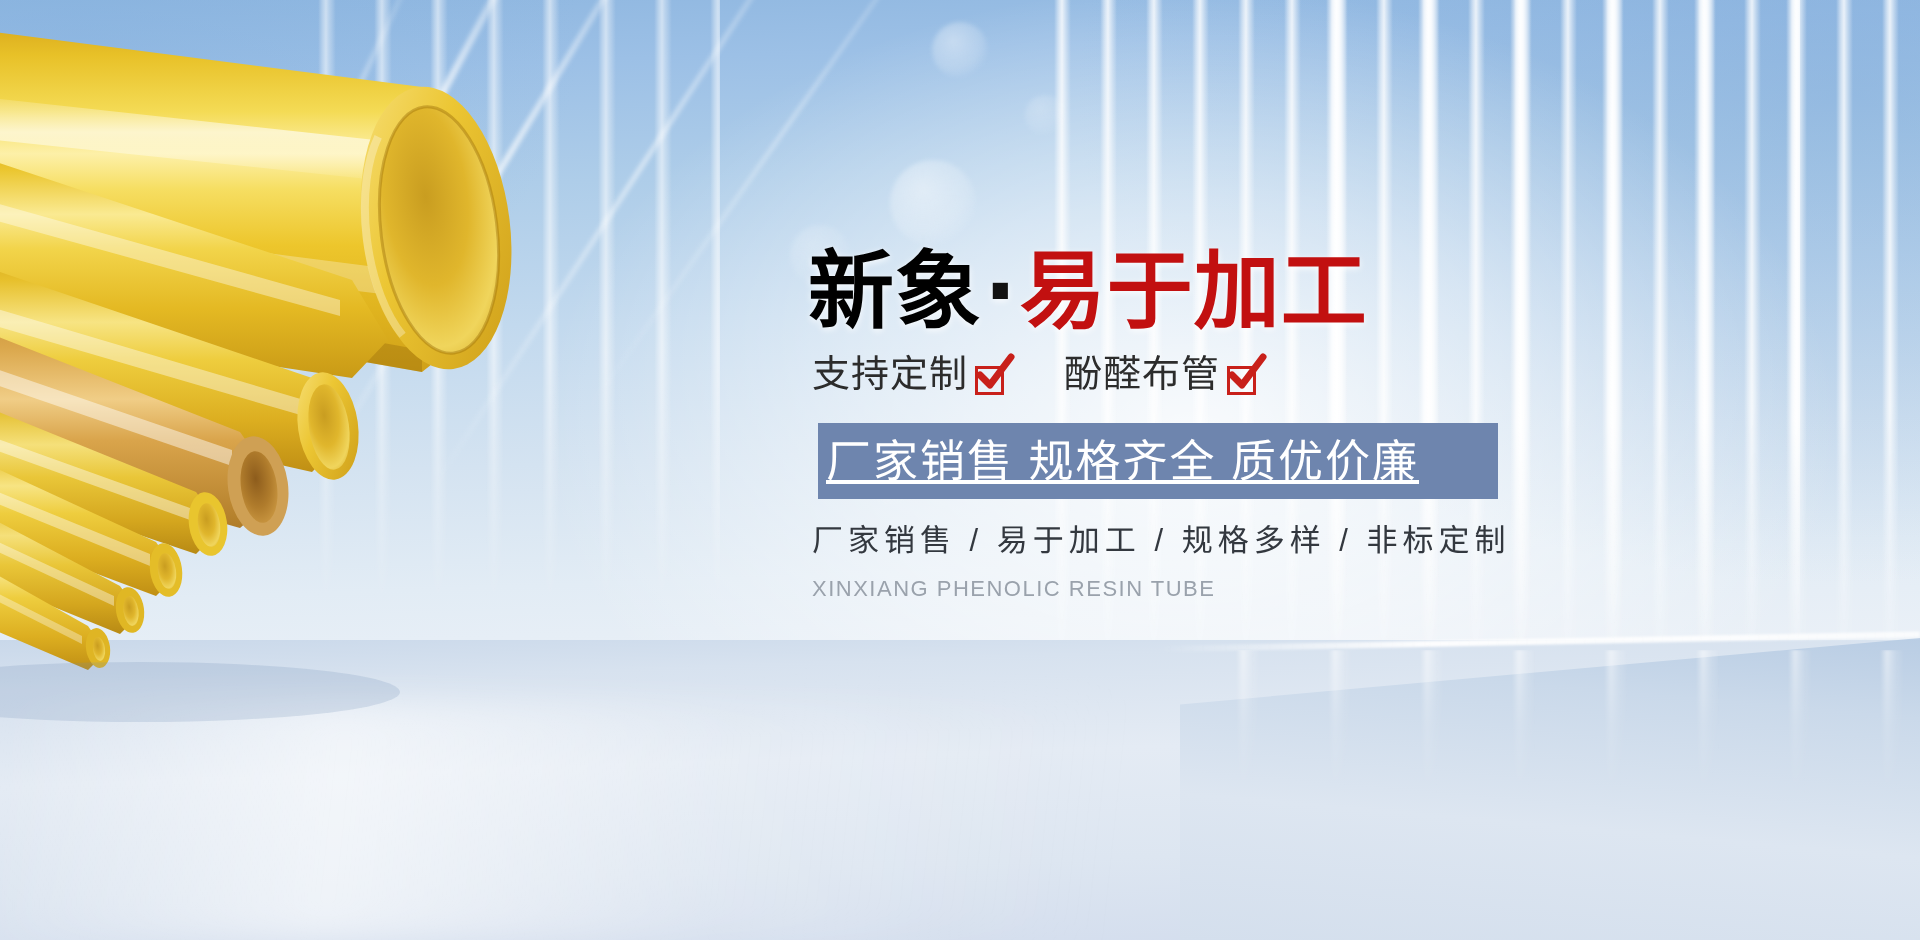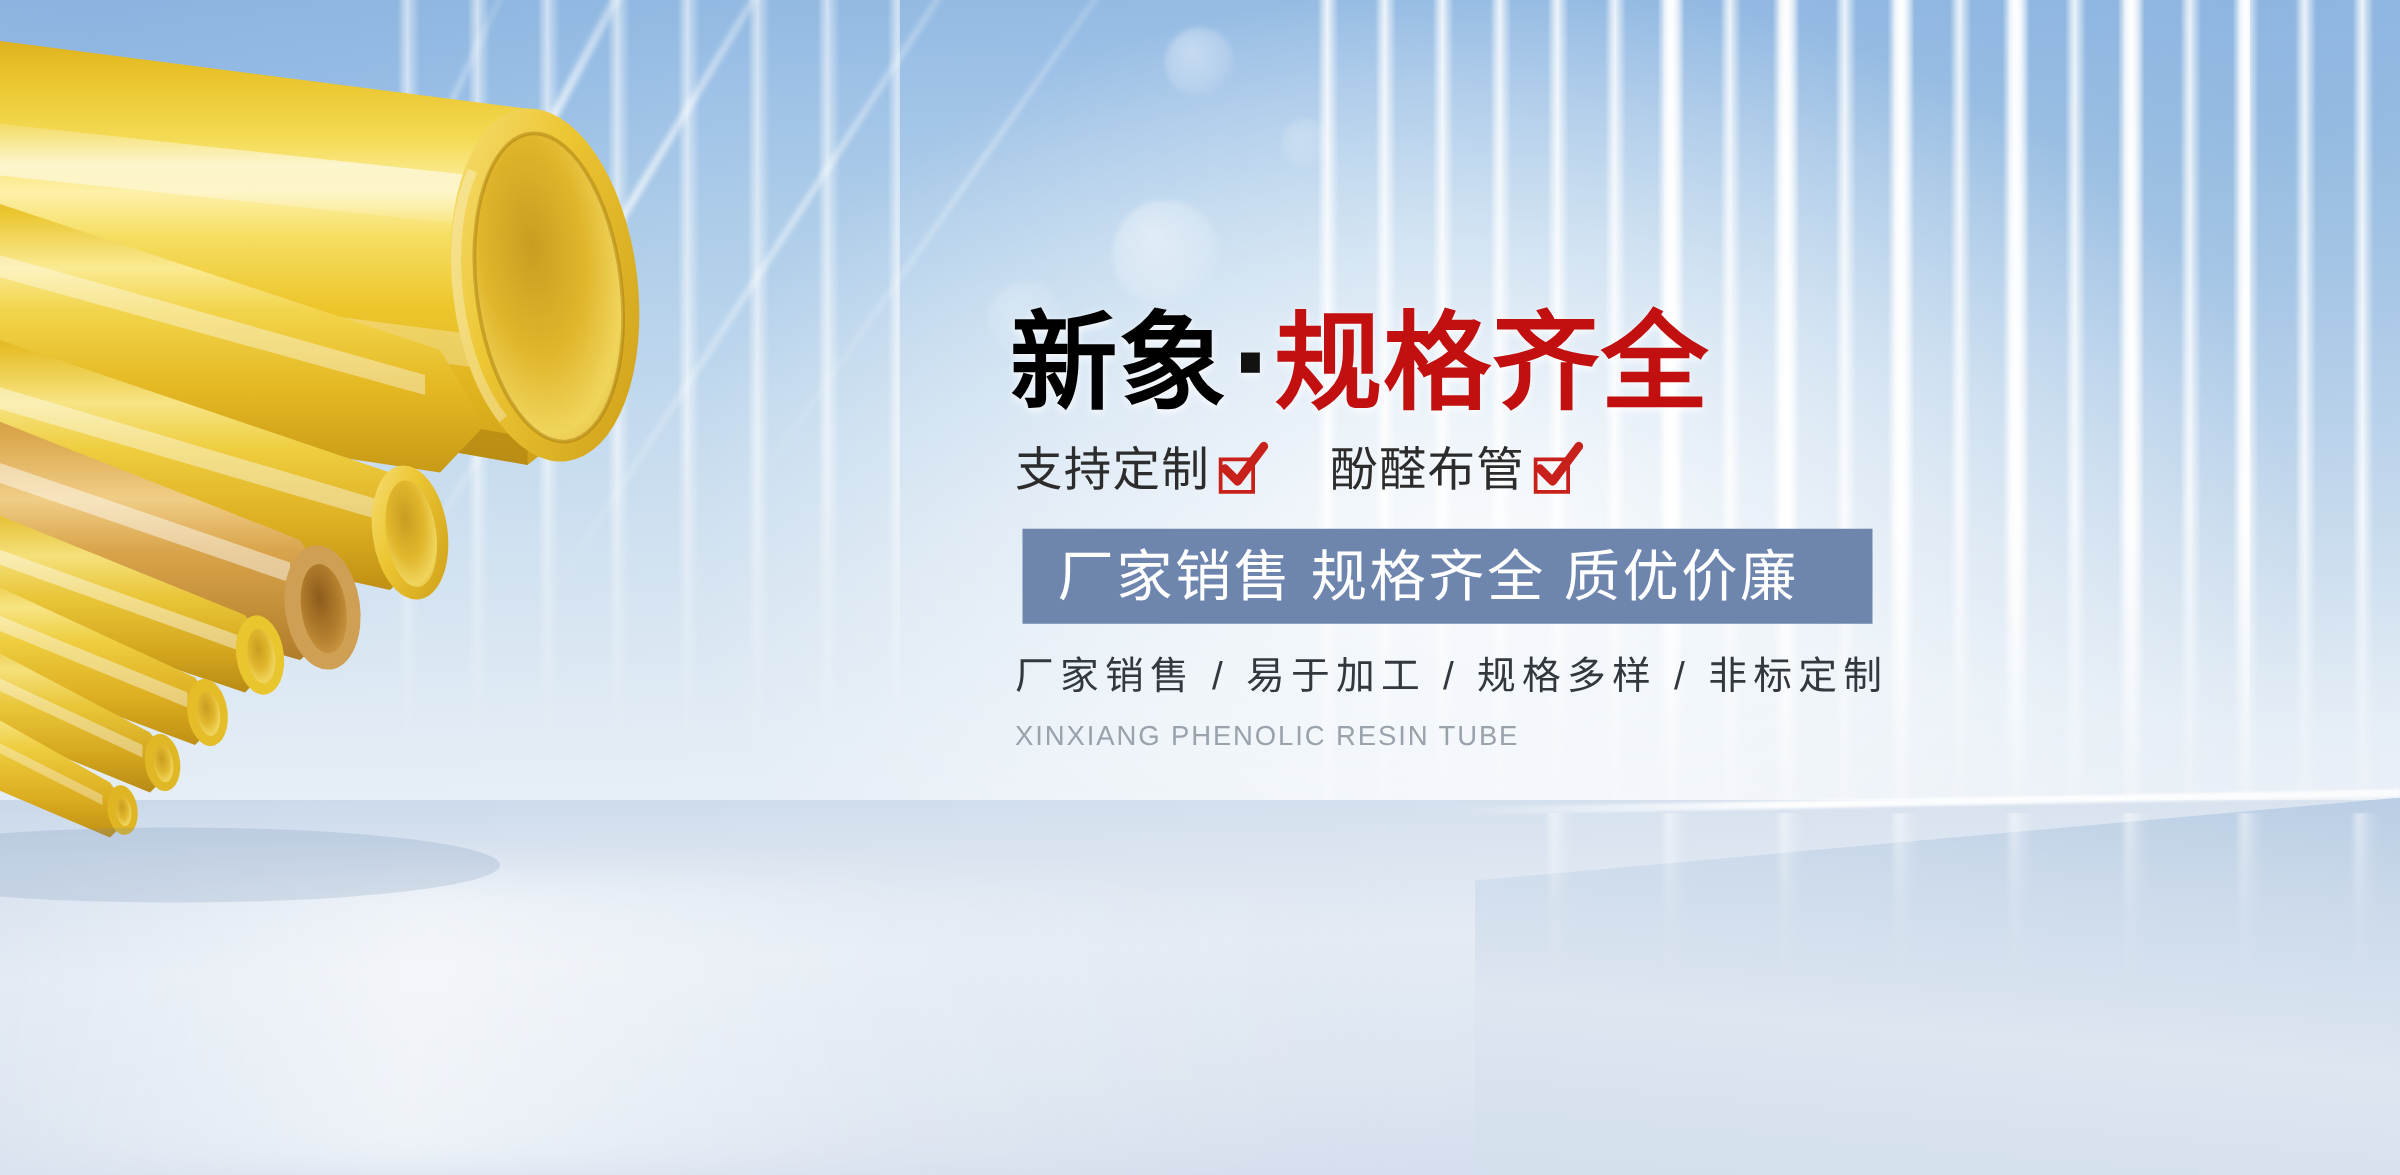--- a/index.html
+++ b/index.html
@@ -148,21 +148,21 @@
     margin:0 0 0 -4px;
     text-shadow:0 2px 7px rgba(255,255,255,.85);
   }
   .title .blk{color:#000000;}
   .title .dot{color:#121212;padding:0 2px;}
   .title .red{color:#C21010;}
 
   .feat{
     margin-top:24px;white-space:nowrap;
     font-size:38px;line-height:1;color:#2c2c2c;font-weight:400;
-    display:flex;align-items:flex-start;
+    display:flex;align-items:flex-start;font-family:Liberation Mono, monospace;
   }
   .feat-item{display:inline-flex;align-items:center;}
   .feat-item .txt{letter-spacing:1px;}
   .feat-gap{display:inline-block;width:30px;}
 
   
   .chk{
     position:relative;display:inline-block;
     width:29px;height:29px;margin-left:7px;
     border:3px solid #C8201A;box-sizing:border-box;
@@ -172,21 +172,21 @@
 
   .bluebar{
     margin-top:27px;
     width:680px;height:76px;
     background:#6E85AE;
     display:flex;align-items:center;
     margin-left:6px;
   }
   .bluebar .bb-txt{
     color:#ffffff;font-size:45px;font-weight:400;letter-spacing:2px;
-    white-space:nowrap;padding-left:28px;line-height:1;
+    white-space:nowrap;padding-left:8px;line-height:1;text-decoration:underline;
   }
 
   .tags{
     margin-top:26px;white-space:nowrap;
     font-size:31px;color:#33383f;letter-spacing:5px;line-height:1;
   }
 
   .eng{
     margin-top:22px;white-space:nowrap;
     font-size:22px;color:#9aa2ac;letter-spacing:1.5px;line-height:1;
@@ -347,21 +347,21 @@
         <ellipse cx="138" cy="668" rx="12" ry="20" fill="#dfb524" transform="rotate(-8 138 668)"></ellipse>
         <ellipse cx="139" cy="669" rx="6" ry="12" fill="url(#gBore)" transform="rotate(-8 139 669)"></ellipse>
       </g>
 
       <ellipse cx="180" cy="712" rx="260" ry="30" fill="rgba(110,140,180,.20)"></ellipse>
     </svg>
   </div>
 
   <div class="copy">
 
-    <h1 class="title"><span class="blk">新象</span><span class="dot">·</span><span class="red">规格齐全</span></h1>
+    <h1 class="title"><span class="blk">新象</span><span class="dot">·</span><span class="red">易于加工</span></h1>
 
     <div class="feat">
 
       <span class="feat-item">
         <span class="txt">支持定制</span>
         <span class="chk">
           <svg viewBox="0 0 40 40" aria-hidden="true">
               <path d="M5 22 L15 32 L36 4" fill="none" stroke="#C8201A" stroke-width="7" stroke-linecap="round" stroke-linejoin="round"></path>
             </svg>
         </span>

